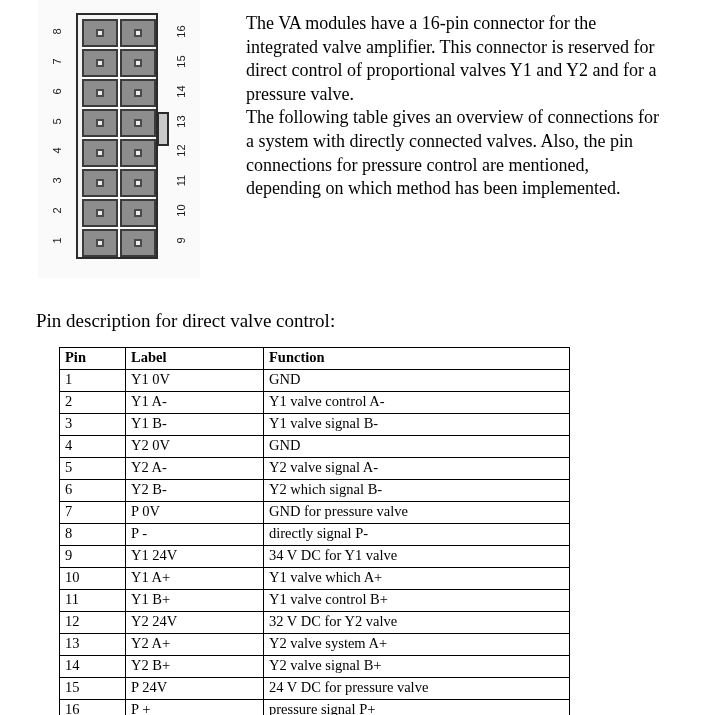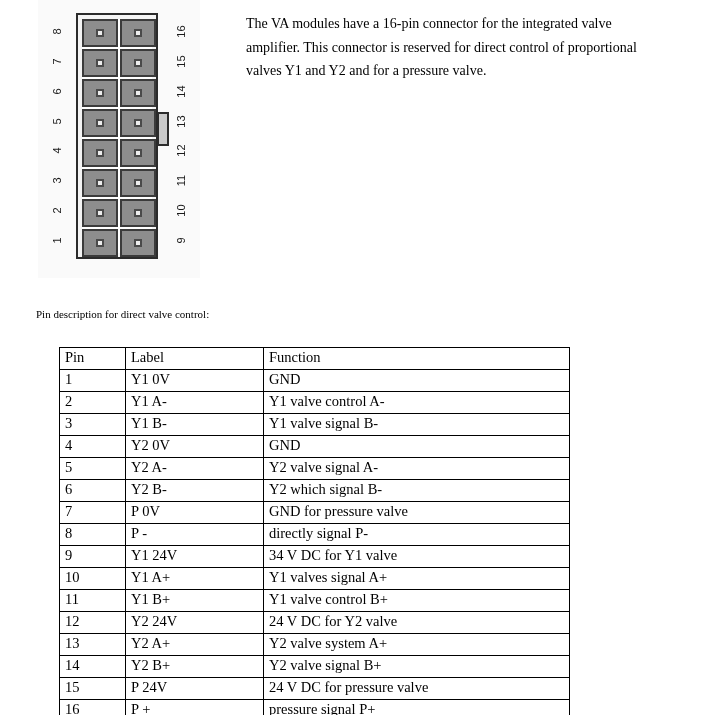--- a/index.html
+++ b/index.html
@@ -108,32 +108,32 @@
     border: 2px solid #4a4a4a;
     box-sizing: border-box;
   }
 
   
   #intro-text {
     position: absolute;
     left: 246px;
     top: 12px;
     width: 418px;
-    font-size: 14px;
+    font-size: 18px;
     line-height: 23.6px;
     text-align: left;
   }
   #intro-text p { margin: 0; }
 
   
   #table-caption {
     position: absolute;
     left: 36px;
-    top: 303px;
-    font-size: 11px;
+    top: 310px;
+    font-size: 19px;
     line-height: 22px;
   }
 
   
   #pin-table-wrap {
     position: absolute;
     left: 59px;
     top: 347px;
     width: 510px;
   }
@@ -147,21 +147,21 @@
   table#pin-table td {
     border: 1px solid #000000;
     padding: 1px 5px 2px 5px;
     text-align: left;
     vertical-align: top;
     height: 18px;
     line-height: 17px;
     overflow: hidden;
     white-space: nowrap;
   }
-  table#pin-table th { font-weight: normal; }
+  table#pin-table th { font-weight: bold; }
   #pin-table col.c-pin   { width: 66px; }
   #pin-table col.c-label { width: 138px; }
   #pin-table col.c-func  { width: 306px; }
 </style>
 </head>
 <body>
 
 <div id="figure-panel">
 
   <div class="pin-number-col" id="pin-numbers-left">
@@ -238,20 +238,21 @@
       <div class="pin-number" style="top: 145.375px; left: 4px;">12</div>
       <div class="pin-number" style="top: 115.625px; left: 4px;">13</div>
       <div class="pin-number" style="top: 85.875px; left: 4px;">14</div>
       <div class="pin-number" style="top: 56.125px; left: 4px;">15</div>
       <div class="pin-number" style="top: 26.375px; left: 4px;">16</div>
     </div>
 </div>
 
 <div id="intro-text">
   <p>The VA modules have a 16-pin connector for the integrated valve amplifier. This connector is reserved for direct control of proportional valves Y1 and Y2 and for a pressure valve.</p>
+  <p>The following table gives an overview of connections for a system with directly connected valves. Also, the pin connections for pressure control are mentioned, depending on which method has been implemented.</p>
 </div>
 
 <div id="table-caption">Pin description for direct valve control:</div>
 
 <div id="pin-table-wrap">
   <table id="pin-table">
     <colgroup>
       <col class="c-pin">
         <col class="c-label">
         <col class="c-func">
@@ -305,31 +306,31 @@
           <td>directly signal P-</td>
         </tr>
         <tr>
           <td>9</td>
           <td>Y1 24V</td>
           <td>34 V DC for Y1 valve</td>
         </tr>
         <tr>
           <td>10</td>
           <td>Y1 A+</td>
-          <td>Y1 valves signal A+</td>
+          <td>Y1 valve which A+</td>
         </tr>
         <tr>
           <td>11</td>
           <td>Y1 B+</td>
           <td>Y1 valve control B+</td>
         </tr>
         <tr>
           <td>12</td>
           <td>Y2 24V</td>
-          <td>24 V DC for Y2 valve</td>
+          <td>32 V DC for Y2 valve</td>
         </tr>
         <tr>
           <td>13</td>
           <td>Y2 A+</td>
           <td>Y2 valve system A+</td>
         </tr>
         <tr>
           <td>14</td>
           <td>Y2 B+</td>
           <td>Y2 valve signal B+</td>

